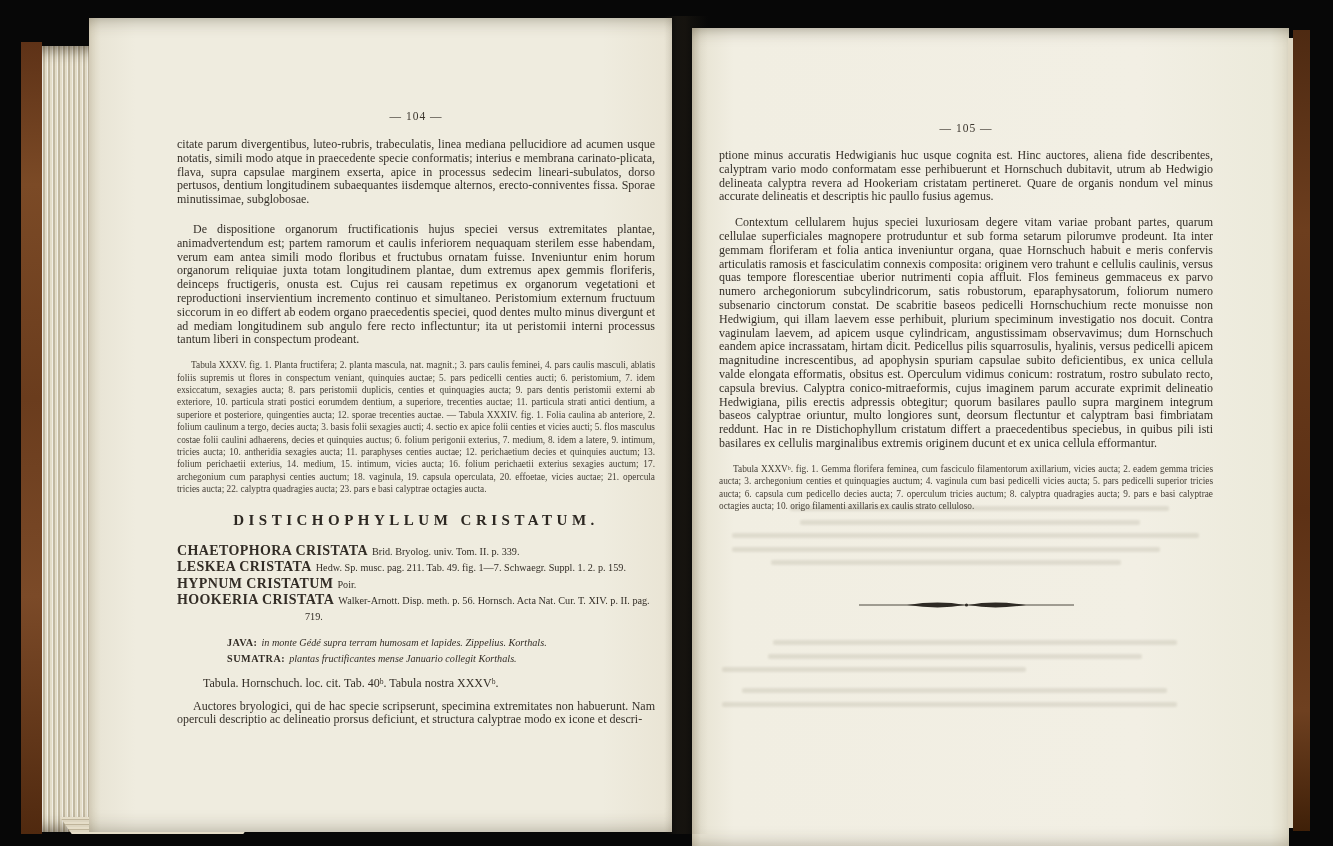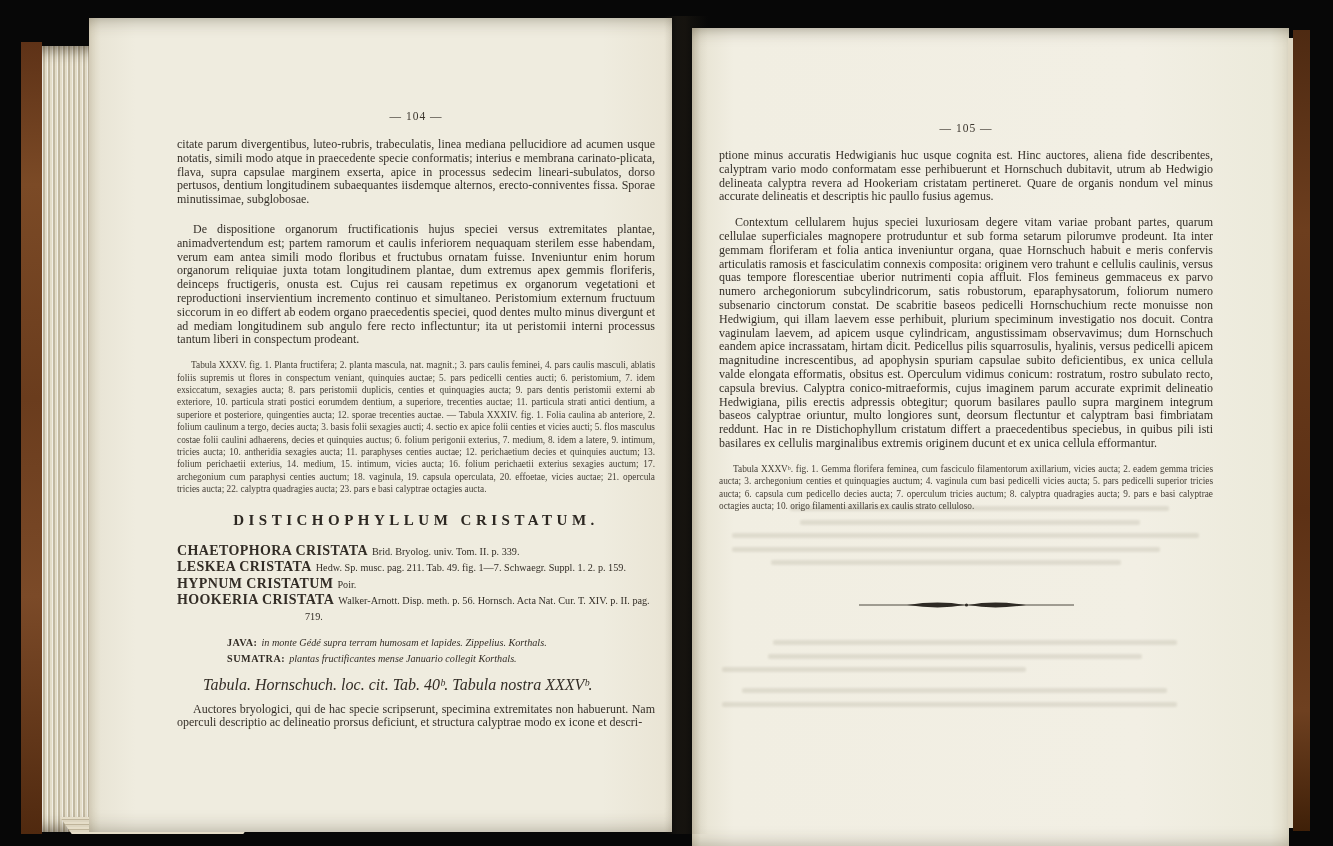--- a/index.html
+++ b/index.html
@@ -59,21 +59,21 @@
 
   .syn-block{margin-top:14px;}
   .syn{font-size:10.2px;line-height:15.6px;color:#332d26;padding-left:128px;text-indent:-128px;}
   .syn-name{font-weight:bold;letter-spacing:.4px;font-size:14px;margin-right:4px;}
 
   .loc-block{margin-top:10px;}
   .loc{font-size:10.2px;line-height:16px;padding-left:26px;color:#332d26;}
   .loc-place{font-weight:bold;letter-spacing:.5px;margin-right:4px;margin-left:24px;}
   .loc-detail{font-style:italic;}
 
-  .tabula-note{margin-top:9px;font-size:16px;padding-left:26px;font-style:italic;color:#332d26;}
+  .tabula-note{margin-top:9px;font-size:12px;padding-left:26px;color:#332d26;}
   .pl-p3{margin-top:9px;}
 
   
   .ornament{display:block;margin:86px auto 0;}
 
   
   .ghost{position:absolute;pointer-events:none;}
   .ghost-a{top:478px;left:40px;width:486px;}
   .ghost-b{top:612px;left:30px;width:506px;}
   .ghost .gl{height:5px;margin-bottom:8.5px;background:rgba(100,92,72,.13);filter:blur(1.1px);border-radius:2px;}

